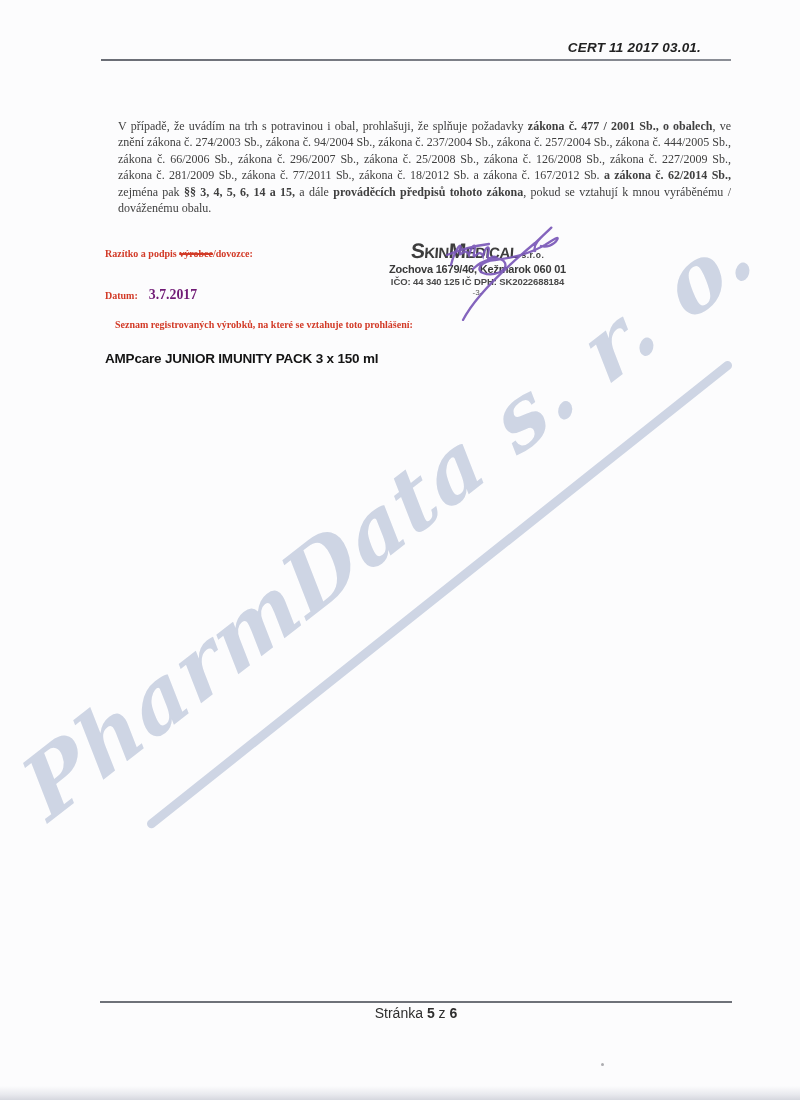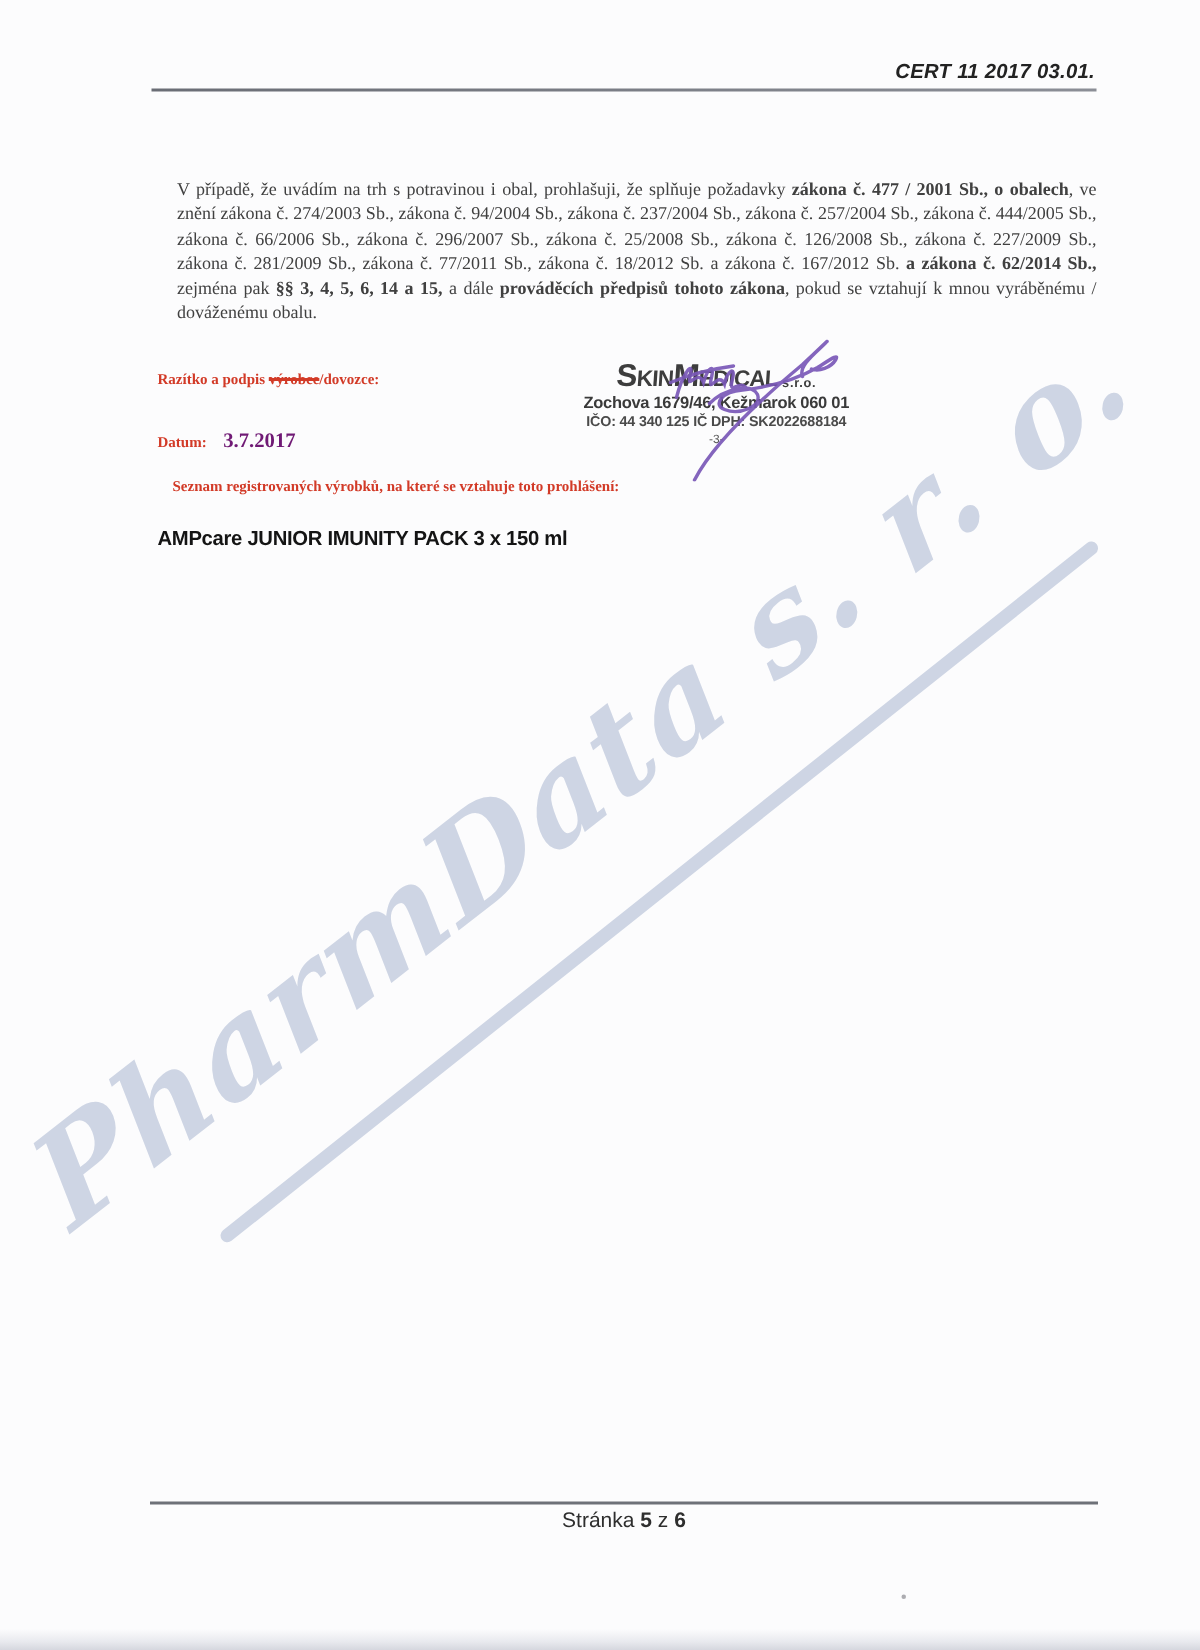--- a/index.html
+++ b/index.html
@@ -42,21 +42,21 @@
     background: #ced5e4;
     transform: rotate(-38.5deg);
     transform-origin: 0 50%;
     z-index: 0;
   }
 
   .content { position: relative; z-index: 1; }
 
   
   .header-ref {
-    position: absolute; top: 40px; right: 70px;
+    position: absolute; top: 40px; right: 99px;
     font-family: "Liberation Sans", sans-serif;
     font-style: italic; font-weight: 600;
     font-size: 13.5px; color: #222;
     letter-spacing: 0.2px;
   }
   .header-rule {
     position: absolute; left: 101px; top: 59px;
     width: 630px; height: 2px;
     background: linear-gradient(to right, #6a6d75, #8b8e96);
   }

